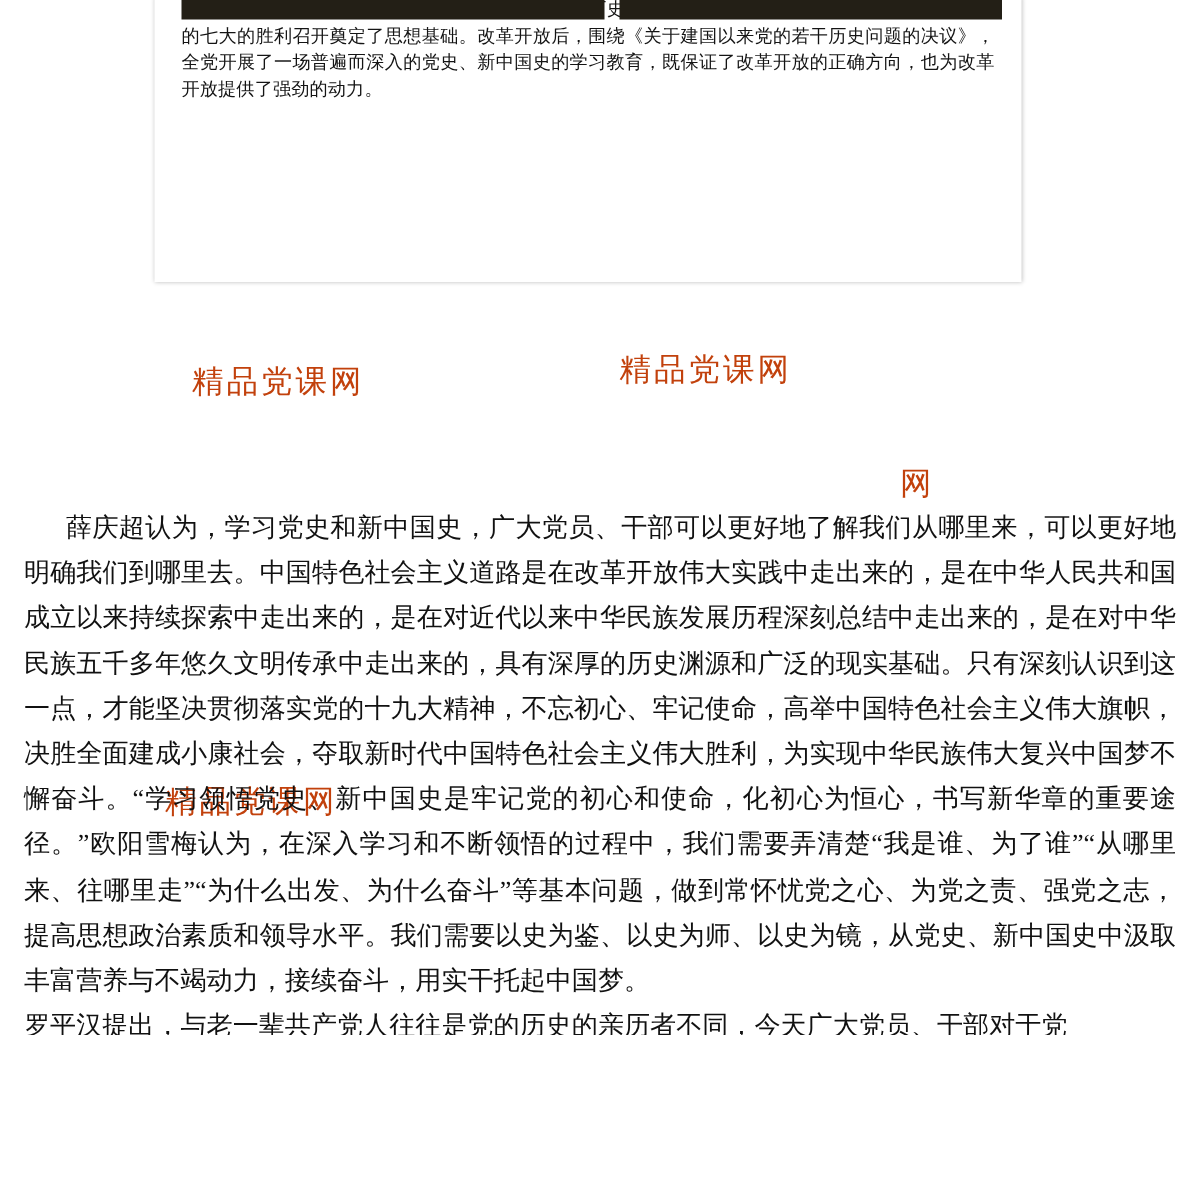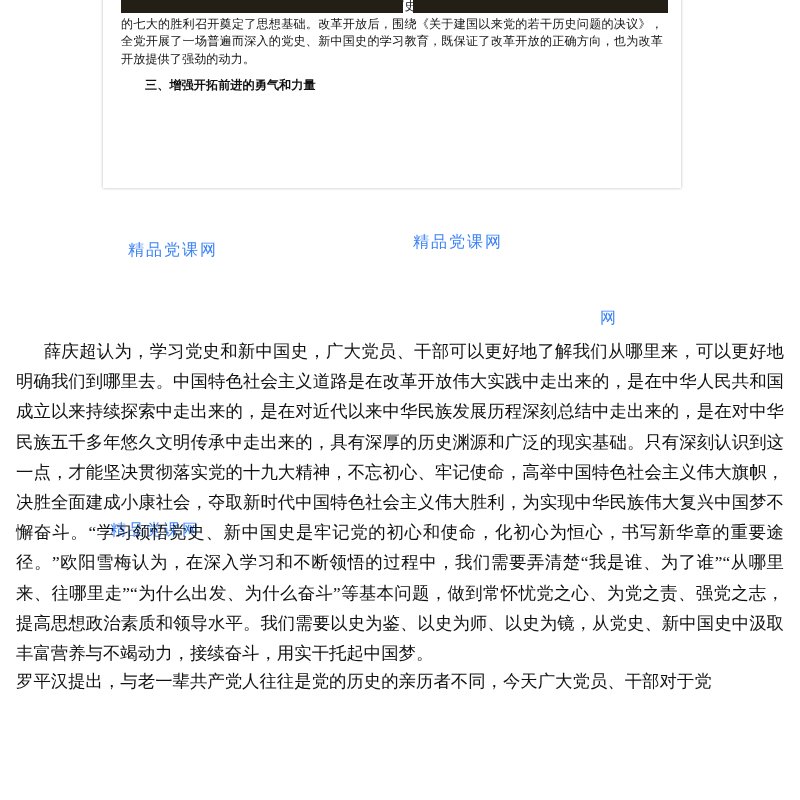--- a/index.html
+++ b/index.html
@@ -69,22 +69,22 @@
     left: 18px;
     top: 0px;
     width: 282px;
     height: 15px;
     background: #231f16;
   }
 
   
   .wm {
     position: absolute;
-    color: #3b82f6;
-    font-size: 16px;
+    color: #c2410c;
+    font-size: 21px;
     letter-spacing: 2px;
     white-space: nowrap;
     font-family: Liberation Sans, sans-serif;
     user-select: none;
     pointer-events: none;
   }
   .wm-a { left: 128px; top: 240px; }
   .wm-b { left: 413px; top: 232px; }
   .wm-c { left: 110px; top: 520px; }
   .wm-d { left: 600px; top: 308px; }
@@ -106,31 +106,29 @@
   }
   .para.ind {
     text-indent: 28px;
   }
   .para + .para {
     margin-top: 0px;
   }
   .cut {
     height: 22px;
     overflow: hidden;
-    font-family: Liberation Mono, monospace;
   }
 </style>
 </head>
 <body>
 
 <div class="doc-card">
   <div class="doc-card-inner">
     <div class="card-body">
       <p class="card-p">1、1945年4月，党的六届七中全会通过《关于若干历史问题的决议》，统一了全党的思想认识，为党的七大的胜利召开奠定了思想基础。改革开放后，围绕《关于建国以来党的若干历史问题的决议》，全党开展了一场普遍而深入的党史、新中国史的学习教育，既保证了改革开放的正确方向，也为改革开放提供了强劲的动力。</p>
-      <p class="card-sub">三、增强开拓前进的勇气和力量</p>
     </div>
   </div>
   <div class="hl-bar2"></div>
   <div class="hl-bar"></div>
 </div>
 
 <div class="wm wm-a">精品党课网</div>
 <div class="wm wm-b">精品党课网</div>
 <div class="wm wm-c">精品党课网</div>
 <div class="wm wm-d">网</div>

